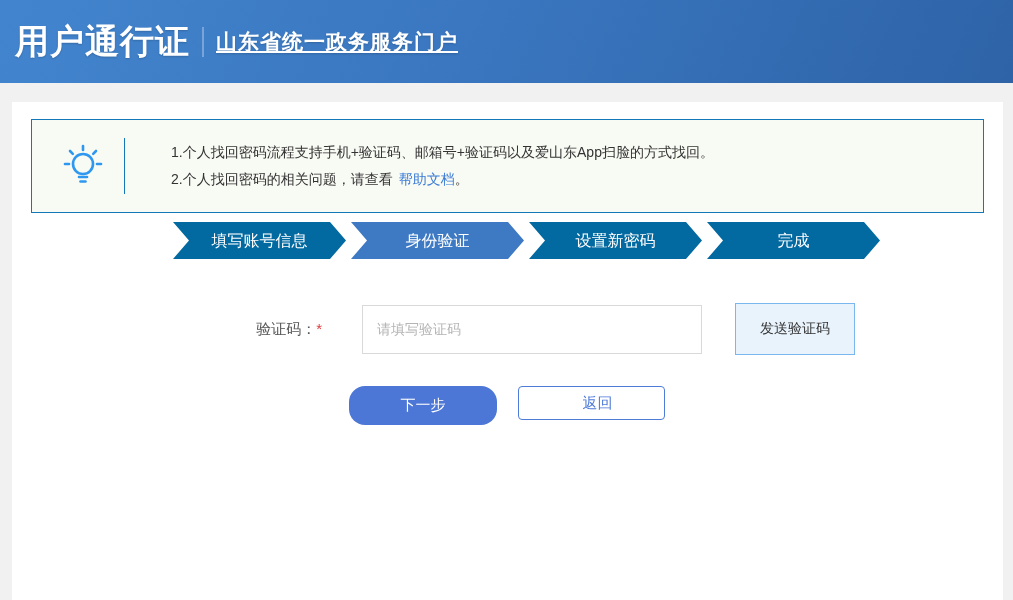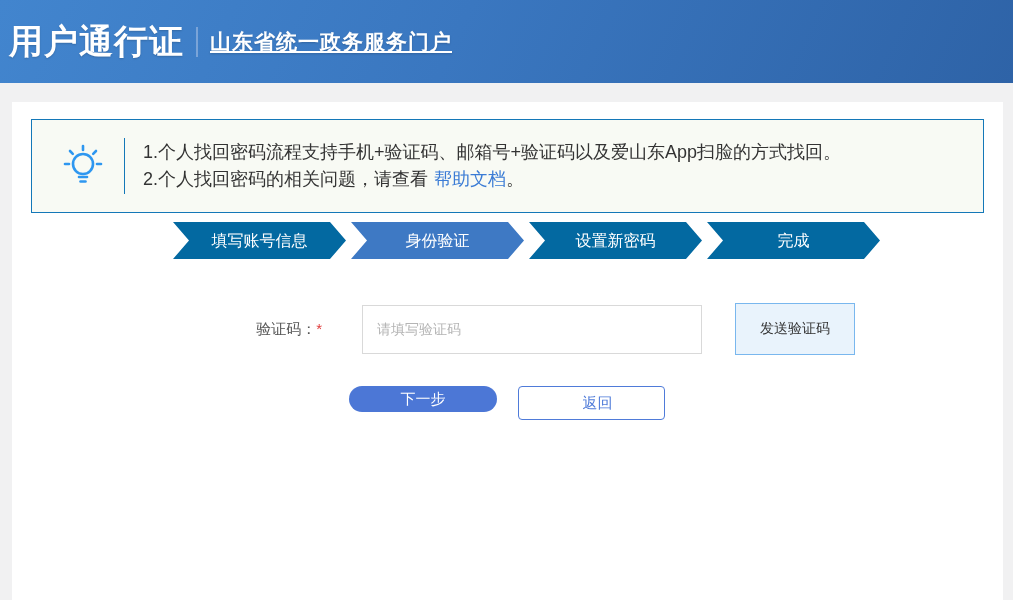--- a/index.html
+++ b/index.html
@@ -8,21 +8,21 @@
     font-family: "Liberation Sans", "DejaVu Sans", sans-serif;
     background: #f1f1f2;
     overflow: hidden;
   }
   
   .header {
     height: 83px;
     background: linear-gradient(115deg, #4285ce 0%, #3a77c0 45%, #2e63a7 100%);
     display: flex;
     align-items: center;
-    padding-left: 9px;
+    padding-left: 15px;
   }
   .header-title {
     color: #ffffff;
     font-size: 34px;
     font-weight: bold;
     letter-spacing: 1px;
     text-shadow: 0 1px 2px rgba(0,0,0,0.18);
   }
   .header-sep {
     width: 2px; height: 30px;
@@ -60,21 +60,21 @@
     width: 62px;
     display: flex;
     justify-content: center;
     align-items: center;
   }
   .notice-divider {
     width: 1px; height: 56px;
     background: #1478b8;
     margin: 0 18px 0 10px;
   }
-  .notice-text { font-size: 18px; color: #333333; line-height: 27px; }
+  .notice-text { font-size: 14px; color: #333333; line-height: 27px; margin-left: 28px; }
   .notice-link { color: #3a7bd5; text-decoration: none; margin-left: 6px; cursor: pointer; }
   
   .section-title-row {
     margin: 38px 19px 0;
     background: #f4f4f4;
     height: 36px;
     display: flex;
     align-items: center;
     padding-left: 16px;
   }
@@ -137,21 +137,21 @@
     cursor: pointer;
     font-family: inherit;
   }
   
   .actions {
     margin: 31px 0 0 337px;
     display: flex;
   }
   .btn-next {
     width: 148px;
-    height: 26px;
+    height: 39px;
     background: #4c77d6;
     border: none;
     border-radius: 16px;
     color: #ffffff;
     font-size: 15px;
     cursor: pointer;
     font-family: inherit;
   }
   .btn-back {
     margin-left: 21px;

